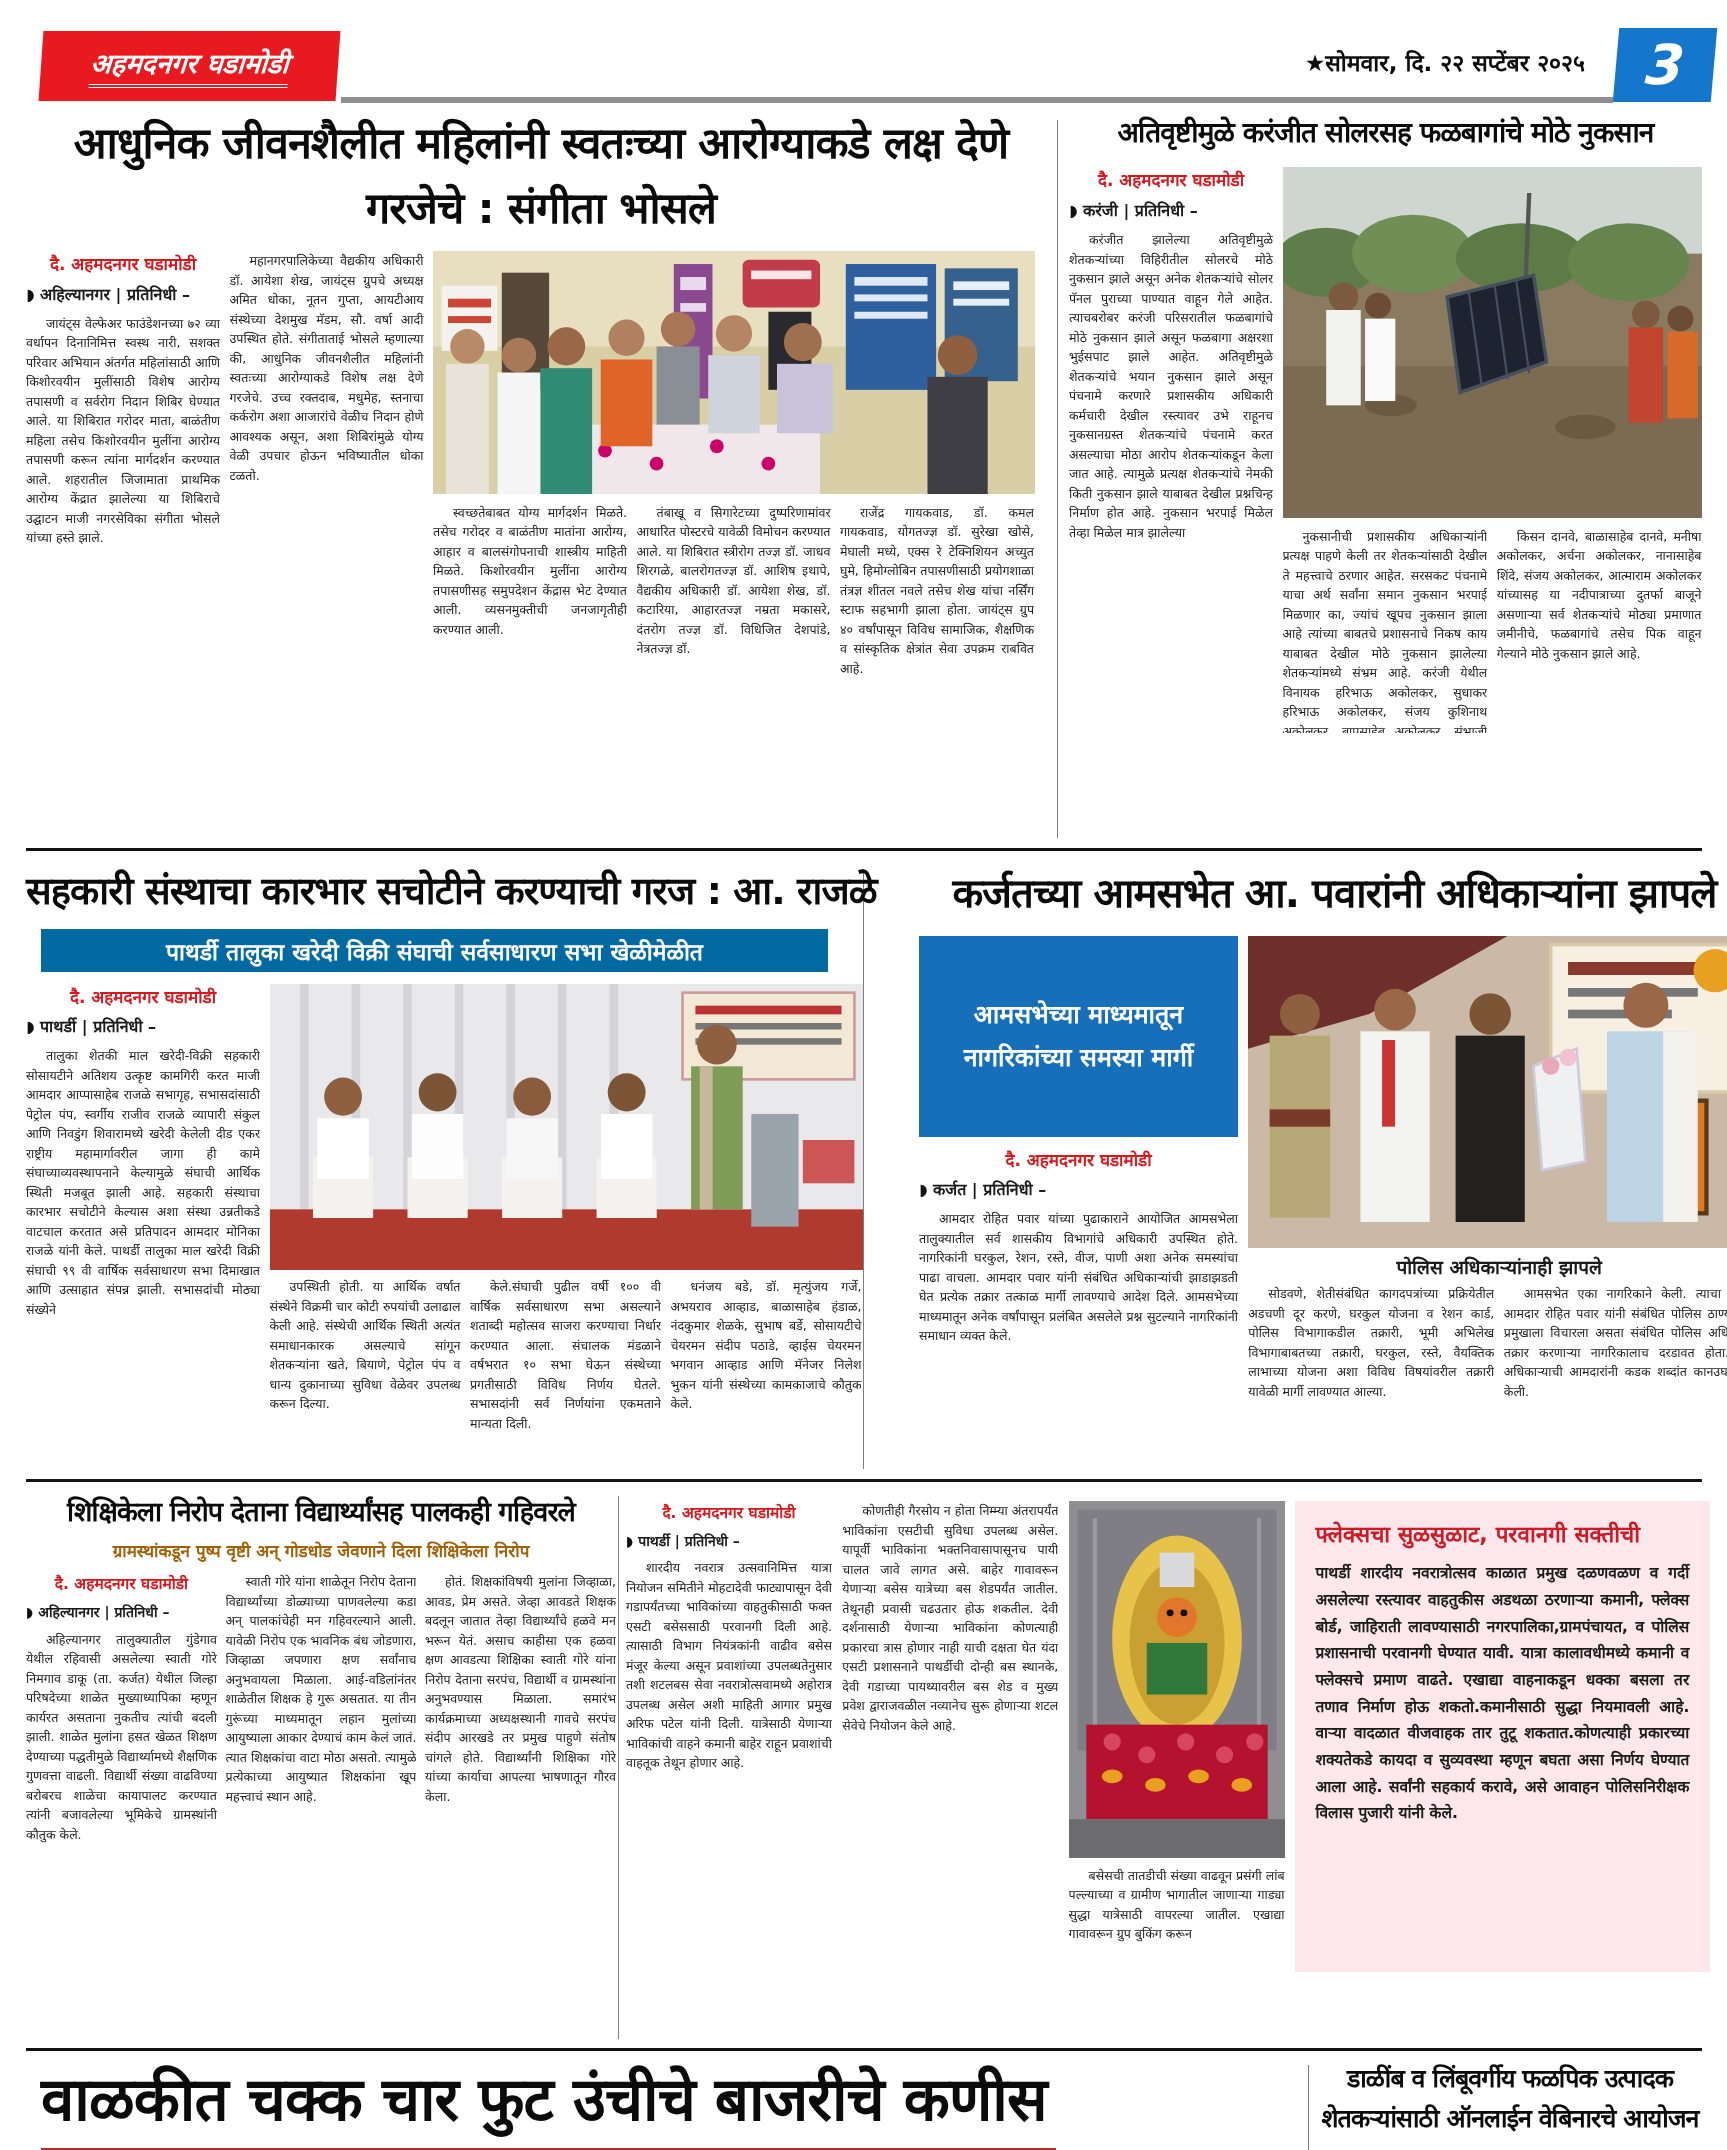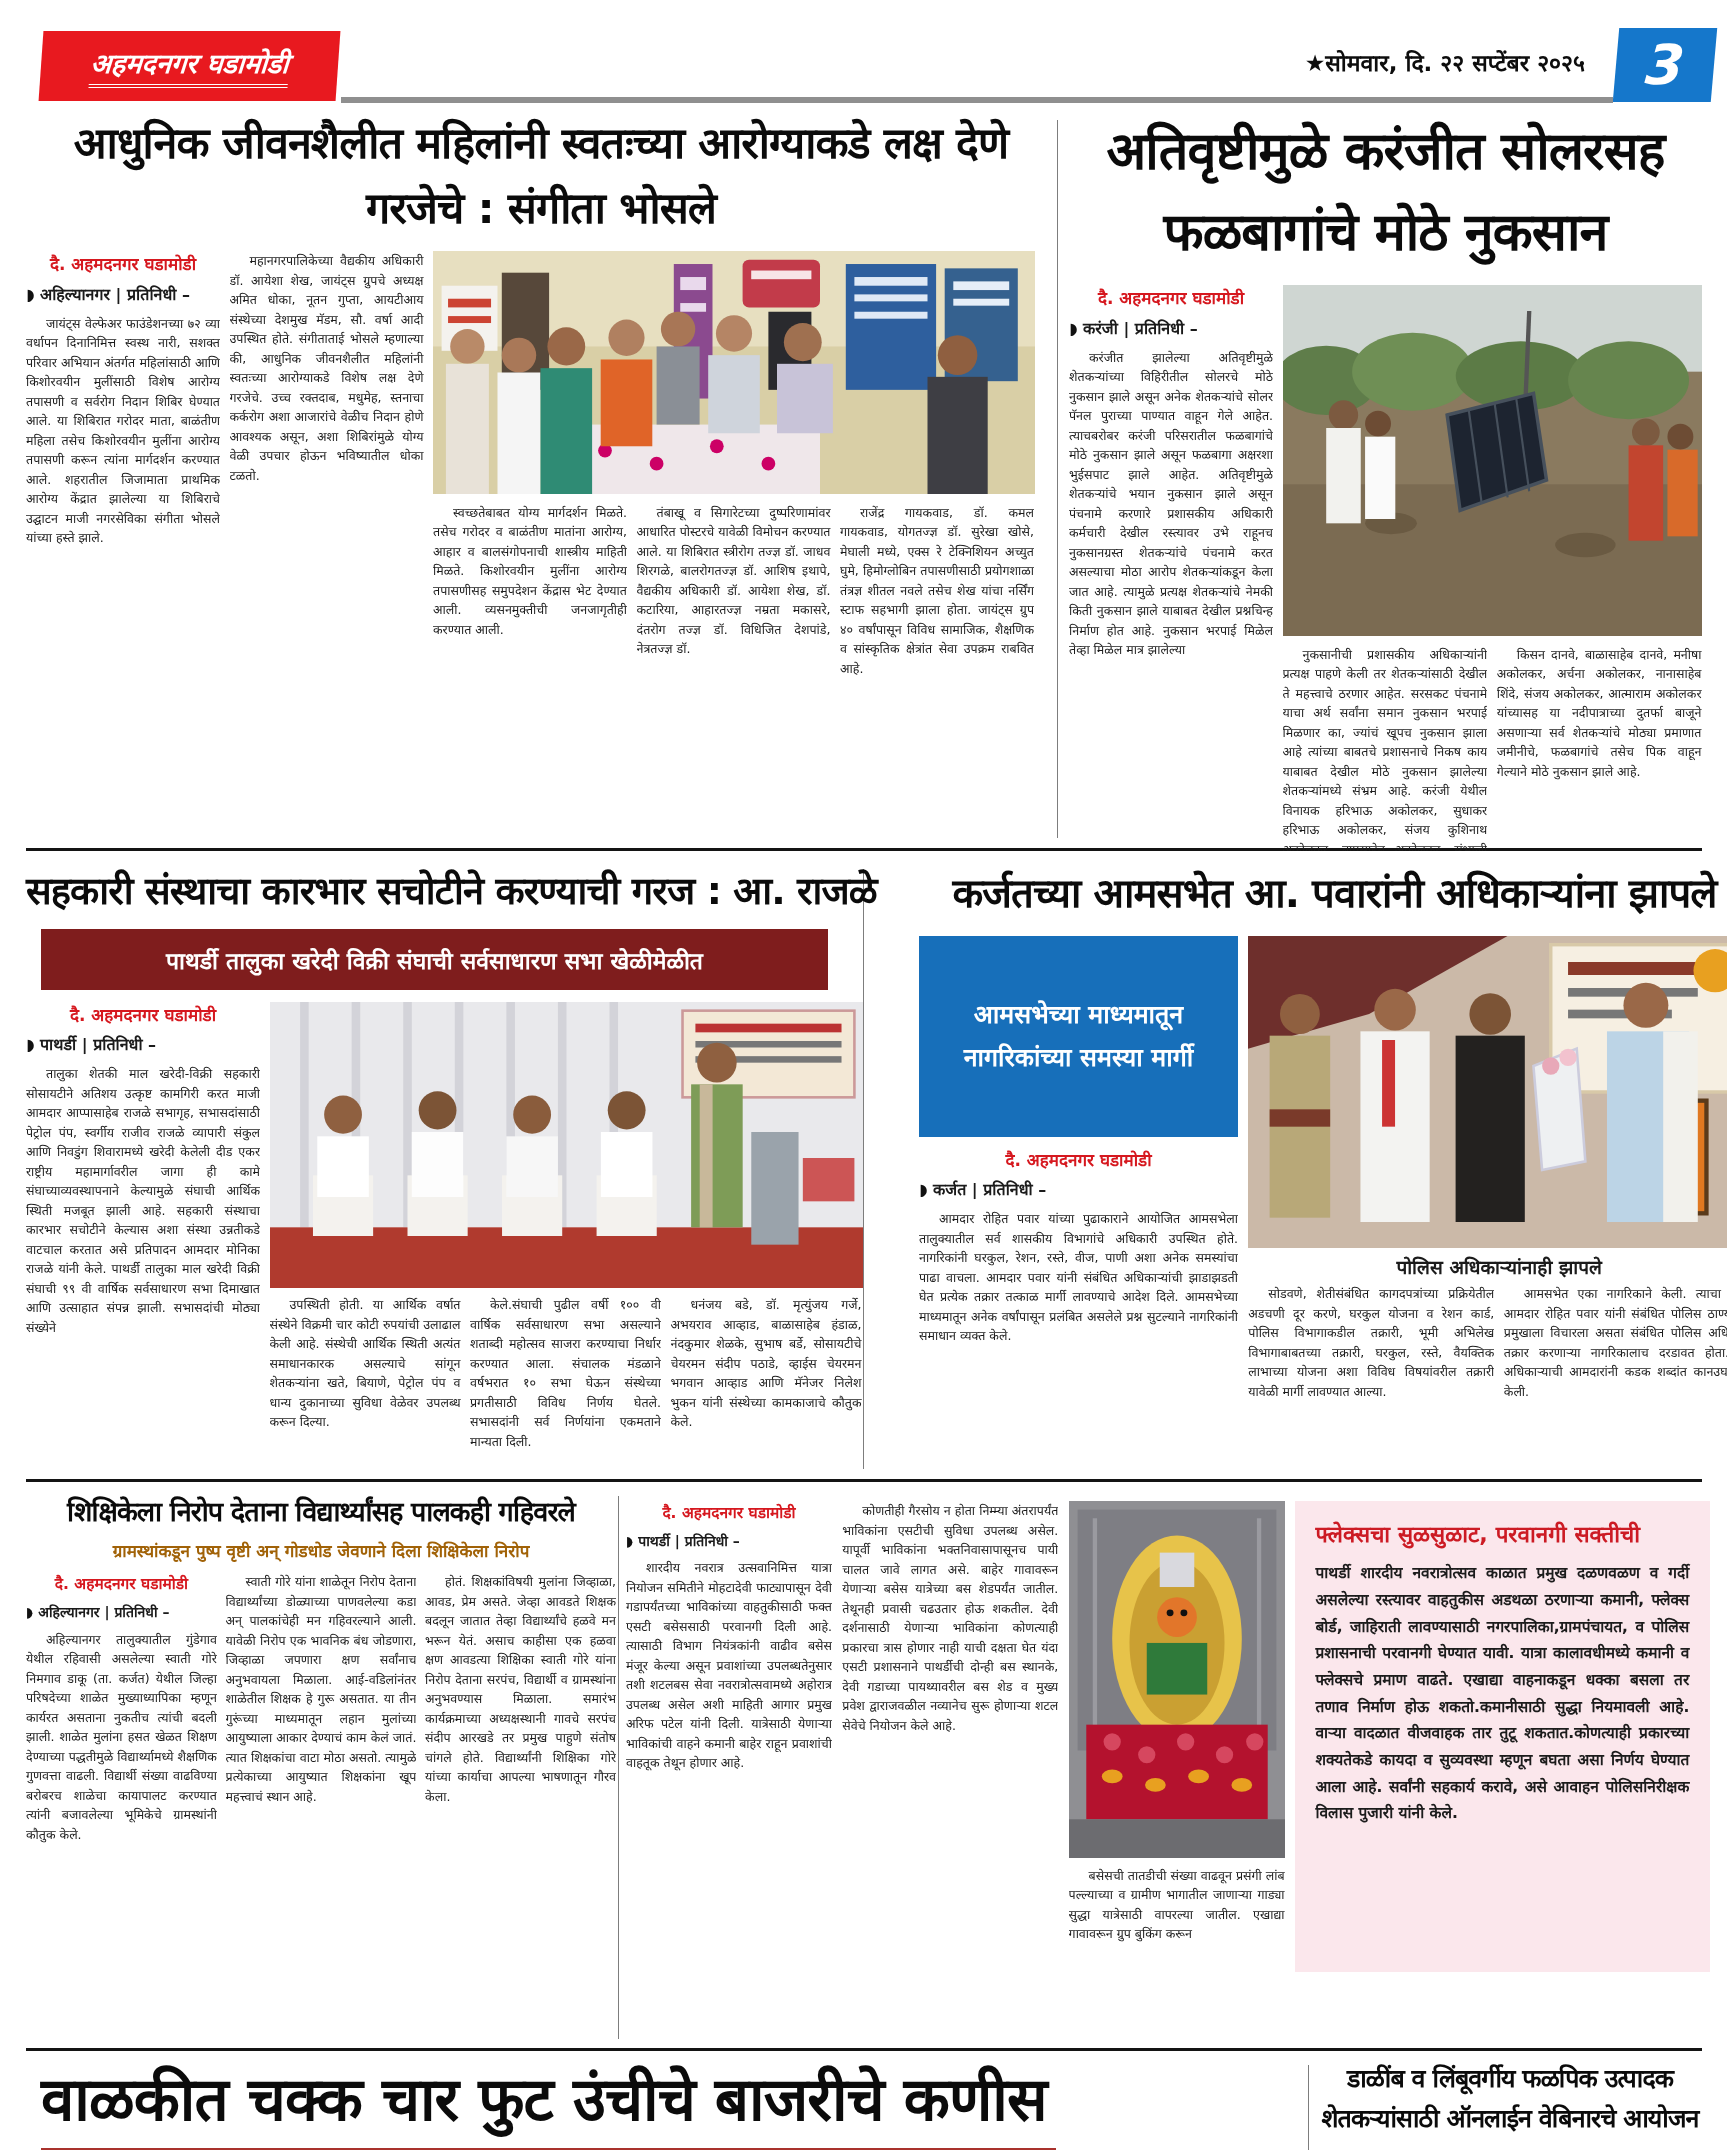--- a/index.html
+++ b/index.html
@@ -119,21 +119,21 @@
             </div>
           <div class="col" style="width:194px;">
               <p>राजेंद्र गायकवाड, डॉ. कमल गायकवाड, योगतज्ज्ञ डॉ. सुरेखा खोसे, मेघाली मध्ये, एक्स रे टेक्निशियन अच्युत घुमे, हिमोग्लोबिन तपासणीसाठी प्रयोगशाळा तंत्रज्ञ शीतल नवले तसेच शेख यांचा नर्सिंग स्टाफ सहभागी झाला होता. जायंट्स ग्रुप ४० वर्षांपासून विविध सामाजिक, शैक्षणिक व सांस्कृतिक क्षेत्रांत सेवा उपक्रम राबवित आहे.</p>
             </div>
         </div>
       </div>
     </div>
   </div>
 
   <div class="art" style="left:1069px;top:111px;width:633px;">
-    <div class="hl" style="font-size:52px;line-height:1.55;">अतिवृष्टीमुळे करंजीत सोलरसह फळबागांचे मोठे नुकसान</div>
+    <div class="hl" style="font-size:28px;line-height:1.55;">अतिवृष्टीमुळे करंजीत सोलरसह फळबागांचे मोठे नुकसान</div>
     <div class="cols" style="margin-top:13px;gap:9.5px;height:572px;">
       <div class="col" style="width:204px;">
         <div class="byline">दै. अहमदनगर घडामोडी</div>
         <div class="dateline">करंजी | प्रतिनिधी –</div>
         <p>करंजीत झालेल्या अतिवृष्टीमुळे शेतकऱ्यांच्या विहिरीतील सोलरचे मोठे नुकसान झाले असून अनेक शेतकऱ्यांचे सोलर पॅनल पुराच्या पाण्यात वाहून गेले आहेत. त्याचबरोबर करंजी परिसरातील फळबागांचे मोठे नुकसान झाले असून फळबागा अक्षरशा भुईसपाट झाले आहेत. अतिवृष्टीमुळे शेतकऱ्यांचे भयान नुकसान झाले असून पंचनामे करणारे प्रशासकीय अधिकारी कर्मचारी देखील रस्त्यावर उभे राहूनच नुकसानग्रस्त शेतकऱ्यांचे पंचनामे करत असल्याचा मोठा आरोप शेतकऱ्यांकडून केला जात आहे. त्यामुळे प्रत्यक्ष शेतकऱ्यांचे नेमकी किती नुकसान झाले याबाबत देखील प्रश्नचिन्ह निर्माण होत आहे. नुकसान भरपाई मिळेल तेव्हा मिळेल मात्र झालेल्या</p>
       </div>
       <div style="width:419px;">
         <div class="photo" style="height:351px;">
           <svg viewBox="0 0 97 81" preserveAspectRatio="none">
             <rect width="97" height="81" fill="#8a7a5f"></rect>
@@ -167,21 +167,21 @@
           <div class="col" style="width:205px;">
               <p>किसन दानवे, बाळासाहेब दानवे, मनीषा अकोलकर, अर्चना अकोलकर, नानासाहेब शिंदे, संजय अकोलकर, आत्माराम अकोलकर यांच्यासह या नदीपात्राच्या दुतर्फा बाजूने असणाऱ्या सर्व शेतकऱ्यांचे मोठ्या प्रमाणात जमीनीचे, फळबागांचे तसेच पिक वाहून गेल्याने मोठे नुकसान झाले आहे.</p>
             </div>
         </div>
       </div>
     </div>
   </div>
 
   <div class="art" style="left:26px;top:862px;width:837px;">
     <div class="hl" style="font-size:38px;line-height:1.55;white-space:nowrap;">सहकारी संस्थाचा कारभार सचोटीने करण्याची गरज : आ. राजळे</div>
-    <div class="band" style="width:787px;height:61px;background:#7f1d1d;font-size:23px;margin:8.6px 0 0 15px;">पाथर्डी तालुका खरेदी विक्री संघाची सर्वसाधारण सभा खेळीमेळीत</div>
+    <div class="band" style="width:787px;height:43px;background:#0369a1;font-size:23px;margin:8.6px 0 0 15px;">पाथर्डी तालुका खरेदी विक्री संघाची सर्वसाधारण सभा खेळीमेळीत</div>
     <div class="cols" style="margin-top:11.2px;gap:9.5px;height:465px;">
       <div class="col" style="width:234px;">
         <div class="byline">दै. अहमदनगर घडामोडी</div>
         <div class="dateline">पाथर्डी | प्रतिनिधी –</div>
         <p>तालुका शेतकी माल खरेदी-विक्री सहकारी सोसायटीने अतिशय उत्कृष्ट कामगिरी करत माजी आमदार आप्पासाहेब राजळे सभागृह, सभासदांसाठी पेट्रोल पंप, स्वर्गीय राजीव राजळे व्यापारी संकुल आणि निवडुंग शिवारामध्ये खरेदी केलेली दीड एकर राष्ट्रीय महामार्गावरील जागा ही कामे संघाच्याव्यवस्थापनाने केल्यामुळे संघाची आर्थिक स्थिती मजबूत झाली आहे. सहकारी संस्थाचा कारभार सचोटीने केल्यास अशा संस्था उन्नतीकडे वाटचाल करतात असे प्रतिपादन आमदार मोनिका राजळे यांनी केले. पाथर्डी तालुका माल खरेदी विक्री संघाची ९९ वी वार्षिक सर्वसाधारण सभा दिमाखात आणि उत्साहात संपन्न झाली. सभासदांची मोठ्या संख्येने</p>
       </div>
       <div style="width:593px;">
         <div class="photo" style="height:286px;">
           <svg viewBox="0 0 138 66" preserveAspectRatio="none">
             <rect width="138" height="66" fill="#e9e9ec"></rect>

